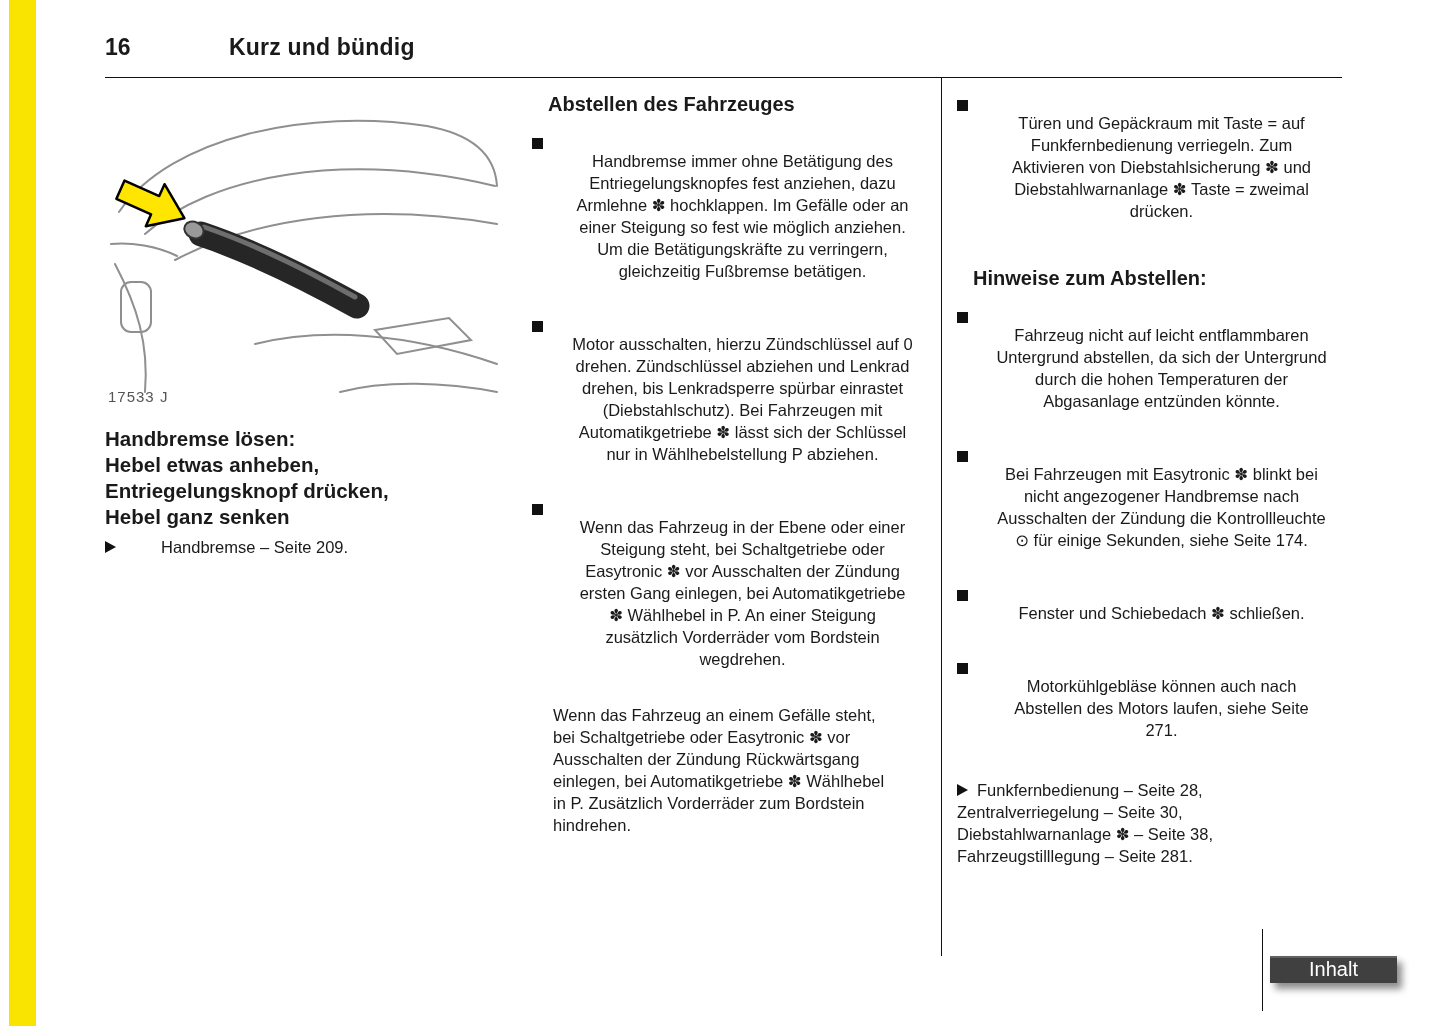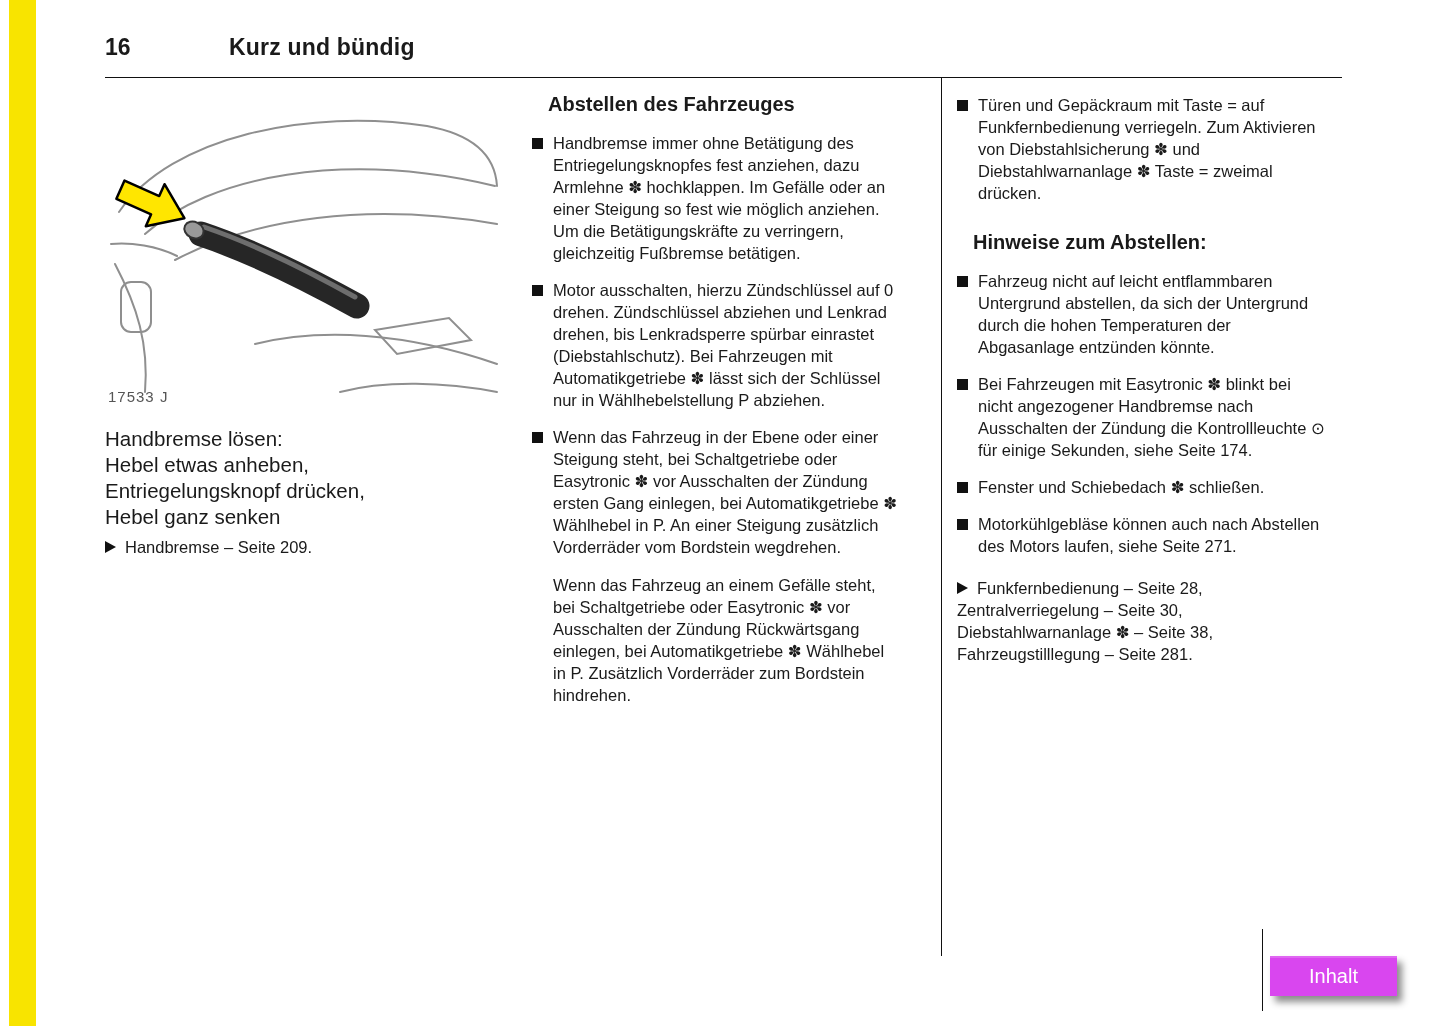--- a/index.html
+++ b/index.html
@@ -25,44 +25,44 @@
   .col{position:absolute;top:92px;font-size:16.5px;line-height:22px;}
   .col1{left:105px;width:400px;}
   .col2{left:532px;width:400px;}
   .col3{left:957px;width:388px;}
 
   .col-heading{font-size:20px;font-weight:700;line-height:25px;margin:0 0 4px 16px;}
 
   .figure{position:relative;width:395px;height:312px;}
   .fig-caption{position:absolute;left:3px;top:294px;font-size:15px;color:#555;letter-spacing:1px;}
 
-  .col1-heading{position:absolute;left:0;top:334px;font-size:20.5px;font-weight:400;line-height:26px;}
-  .col1-xref{position:absolute;left:0;top:444px;}
+  .col1-heading{position:absolute;left:0;top:334px;font-size:20.5px;font-weight:700;line-height:26px;}
+  .col1-xref{position:absolute;left:0;top:444px;gap:36px;}
 
   .bullet{display:flex;margin-top:15px;}
   .sq{flex:none;width:11px;height:11px;background:#111;margin:6px 10px 0 0;}
-  .btxt{margin:0;width:347px;}
+  .btxt{margin:18px;width:347px;text-align:center;}
 
   .cont-par{margin:16px 0 0 21px;width:347px;}
 
   .xref-line{display:flex;align-items:flex-start;}
   .tri{flex:none;display:inline-block;width:0;height:0;
        border-left:11px solid #111;border-top:6px solid transparent;border-bottom:6px solid transparent;
        margin:5px 9px 0 0;}
   .xref-follow{margin:0;}
 
   .col3 .first-bullet{margin-top:2px;}
   .col3 .col-heading{margin-top:26px;}
   .col3 .xref-block{margin-top:20px;}
 
   
   .inhalt-line{position:absolute;left:1262px;top:929px;width:1px;height:82px;background:#111;}
   .inhalt-button{
-    position:absolute;left:1270px;top:956px;width:127px;height:40px;
-    background:#d946ef;color:#ffffff;
+    position:absolute;left:1270px;top:956px;width:127px;height:27px;
+    background:#404040;color:#ffffff;
     display:flex;align-items:center;justify-content:center;
     font-size:20px;
     box-shadow:5px 6px 7px rgba(0,0,0,0.45), inset 0 2px 0 rgba(255,255,255,0.18);
     cursor:pointer;
   }
 </style>
 </head>
 <body>
 
 <div class="page">

